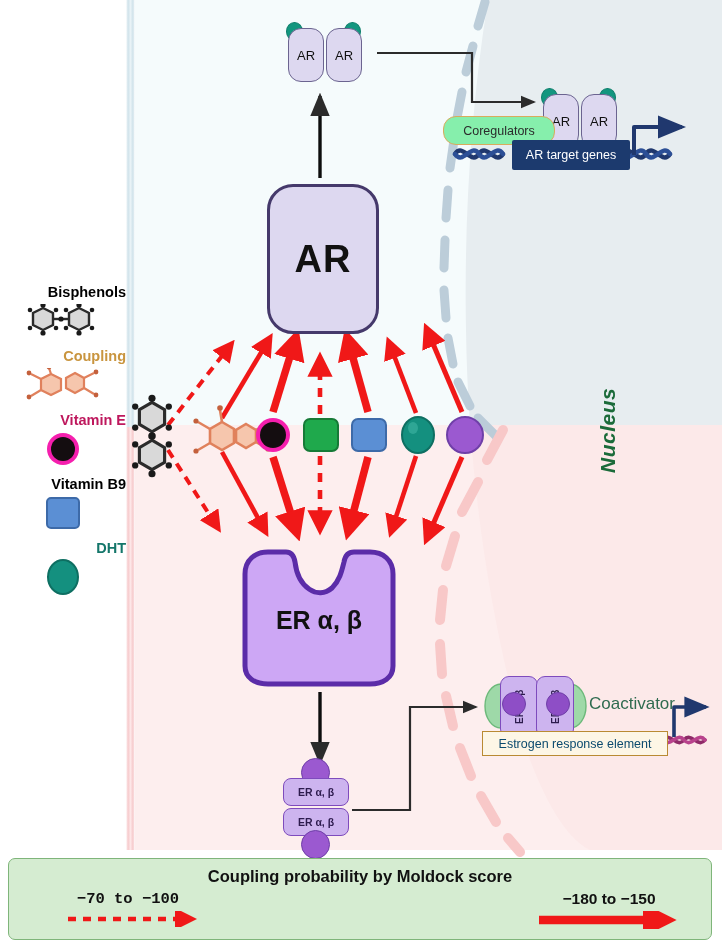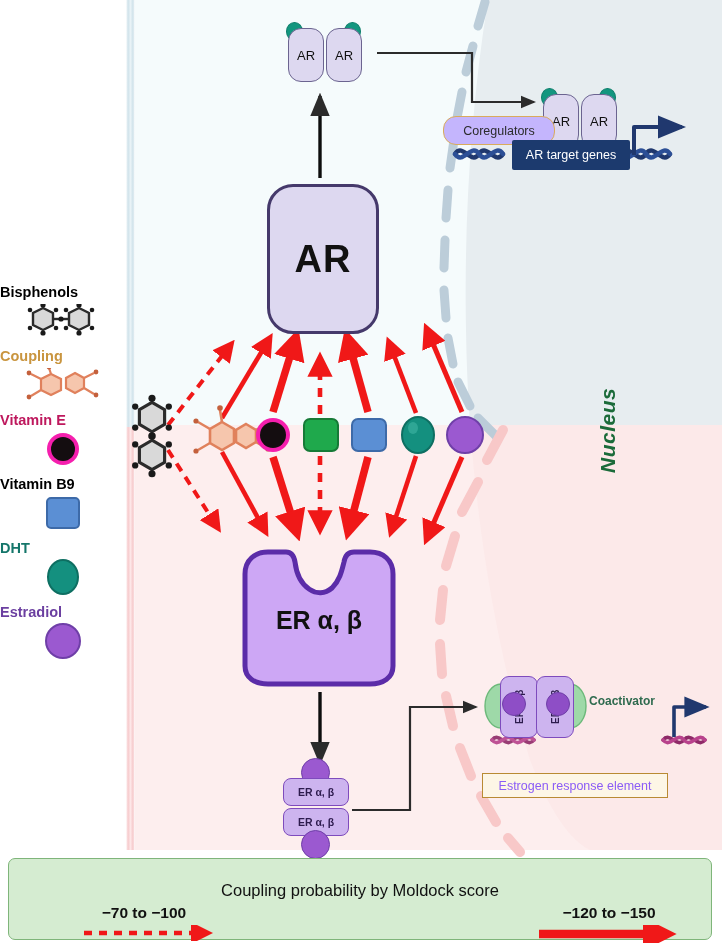--- a/index.html
+++ b/index.html
@@ -14,21 +14,21 @@
   
   .memb{position:absolute;width:9px;}
   .memb-top{left:126px;top:0;height:427px;background:linear-gradient(to right,#ffffff 0%,#cfe2ea 22%,#e8f2f6 50%,#cfe2ea 78%,#ffffff 100%);}
   .memb-bot{left:126px;top:427px;height:423px;background:linear-gradient(to right,#ffffff 0%,#f6c9cb 22%,#fde6e7 50%,#f6c9cb 78%,#ffffff 100%);}
 
   
   #art{position:absolute;left:0;top:0;width:722px;height:946px;pointer-events:none;}
 
   
   .legend{position:absolute;left:0;top:284px;width:126px;}
-  .leg-item{text-align:left;margin-bottom:7px;}
+  .leg-item{text-align:right;margin-bottom:7px;}
   .leg-label{font-weight:bold;font-size:14.5px;line-height:17px;}
   .leg-gly{height:40px;display:flex;align-items:center;justify-content:center;}
 
   .sq{width:26px;height:24px;border-radius:5px;}
   .circ{border-radius:50%;}
 
   
   .ar-box{position:absolute;left:267px;top:184px;width:106px;height:144px;
           background:#ddd8f0;border:3px solid #45396b;border-radius:26px;
           display:flex;align-items:center;justify-content:center;}
@@ -50,44 +50,44 @@
 
   .dimer-er{position:absolute;left:283px;top:770px;width:64px;height:80px;}
   .er-lobe{position:absolute;left:0;width:64px;height:26px;background:#cdb4ef;
            border:1.8px solid #7e4bbd;border-radius:8px;
            display:flex;align-items:center;justify-content:center;
            font-size:10.5px;font-weight:bold;color:#2d1b4e;}
   .er-dot{position:absolute;width:27px;height:27px;border-radius:50%;background:#9b59d0;border:1.6px solid #6f3fa8;}
 
   
   .coreg{position:absolute;left:443px;top:116px;width:110px;height:27px;
-         background:#c4b5fd;border:1.4px solid #d9ab5c;border-radius:13px;
+         background:#86efac;border:1.4px solid #d9ab5c;border-radius:13px;
          display:flex;align-items:center;justify-content:center;
          font-size:12.5px;color:#2b2b2b;}
   .argene{position:absolute;left:512px;top:140px;width:118px;height:30px;
           background:#1c3a6e;border-radius:2px;
           display:flex;align-items:center;justify-content:center;
           font-size:12.5px;color:#fff;}
 
   .coact{position:absolute;left:589px;top:694px;width:92px;height:16px;
-         font-size:12px;color:#2f6b4f;font-weight:bold;}
+         font-size:17px;color:#2f6b4f;font-weight:normal;}
   .ere{position:absolute;left:482px;top:731px;width:184px;height:23px;
        background:#fdf6e6;border:1.6px solid #b98a33;
        display:flex;align-items:center;justify-content:center;
-       font-size:12.5px;color:#8b5cf6;margin-top:42px;}
+       font-size:12.5px;color:#0c4a6e;}
 
   .nuc-word{position:absolute;left:596px;top:370px;width:24px;height:120px;
             font-size:21px;font-weight:bold;font-style:italic;color:#1b6b3a;
             writing-mode:vertical-rl;transform:rotate(180deg);
             letter-spacing:0.5px;text-align:center;}
 
   
   .scale{position:absolute;left:8px;top:858px;width:702px;height:80px;
          background:#d5ecd1;border:1px solid #7fb57a;border-radius:7px;}
-  .scale-title{text-align:center;font-size:16.5px;font-weight:normal;color:#111;padding-top:22px;}
+  .scale-title{text-align:center;font-size:16.5px;font-weight:bold;color:#111;padding-top:8px;}
   .scale-row{position:relative;height:48px;}
   .scale-item{position:absolute;text-align:center;}
   .scale-item .lbl{font-size:15.5px;font-weight:bold;color:#111;margin-bottom:3px;}
 </style>
 </head>
 <body>
 
 <div id="canvas">
 
   <div class="cyto-top"></div>
@@ -362,26 +362,20 @@
       </div>
     </div>
 
     <div class="leg-item">
       <div class="leg-label" style="color:#14766a">DHT</div>
       <div class="leg-gly">
         <div style="width:28px;height:32px;border-radius:50%;background:#14907f;border:2px solid #0e6f62;"></div>
       </div>
     </div>
 
-    <div class="leg-item">
-      <div class="leg-label" style="color:#6b3fa0">Estradiol</div>
-      <div class="leg-gly">
-        <div class="circ" style="width:32px;height:32px;background:#9b59d0;border:2px solid #6f3fa8;"></div>
-      </div>
-    </div>
   </div>
 
   <div class="ar-box">
     <span>AR</span>
   </div>
 
   <div class="er-wrap">
     <div class="er-label">ER α, β</div>
   </div>
 
@@ -422,35 +416,35 @@
 
   <div class="coact">Coactivator</div>
   <div class="ere">Estrogen response element</div>
 
   <div class="nuc-word">Nucleus</div>
 
   <div class="scale">
     <div class="scale-title">Coupling probability by Moldock score</div>
     <div class="scale-row">
 
-      <div class="scale-item" style="left:40px;top:4px;width:190px;">
+      <div class="scale-item" style="left:24px;top:4px;width:190px;font-family:Liberation Mono, monospace;">
         <div class="lbl">−70 to −100</div>
         <svg width="180" height="16" viewBox="0 0 180 16">
           <defs>
               <marker id="s1" markerWidth="5" markerHeight="5" refX="3" refY="2.5" orient="auto">
             <path d="M0,0 L5,2.5 L0,5 Z" fill="#f01818"></path>
               </marker>
             </defs>
           <path d="M30,8 L150,8" stroke="#f01818" stroke-width="4.5" stroke-dasharray="8 7" marker-end="url(#s1)"></path>
         </svg>
       </div>
 
 
       <div class="scale-item" style="left:505px;top:4px;width:190px;">
-        <div class="lbl">−120 to −150</div>
+        <div class="lbl">−180 to −150</div>
         <svg width="185" height="18" viewBox="0 0 185 18">
           <defs>
               <marker id="s3" markerWidth="4" markerHeight="4" refX="2.4" refY="2" orient="auto">
             <path d="M0,0 L4,2 L0,4 Z" fill="#f01818"></path>
               </marker>
             </defs>
           <path d="M22,9 L146,9" stroke="#f01818" stroke-width="8.5" marker-end="url(#s3)"></path>
         </svg>
       </div>
 

